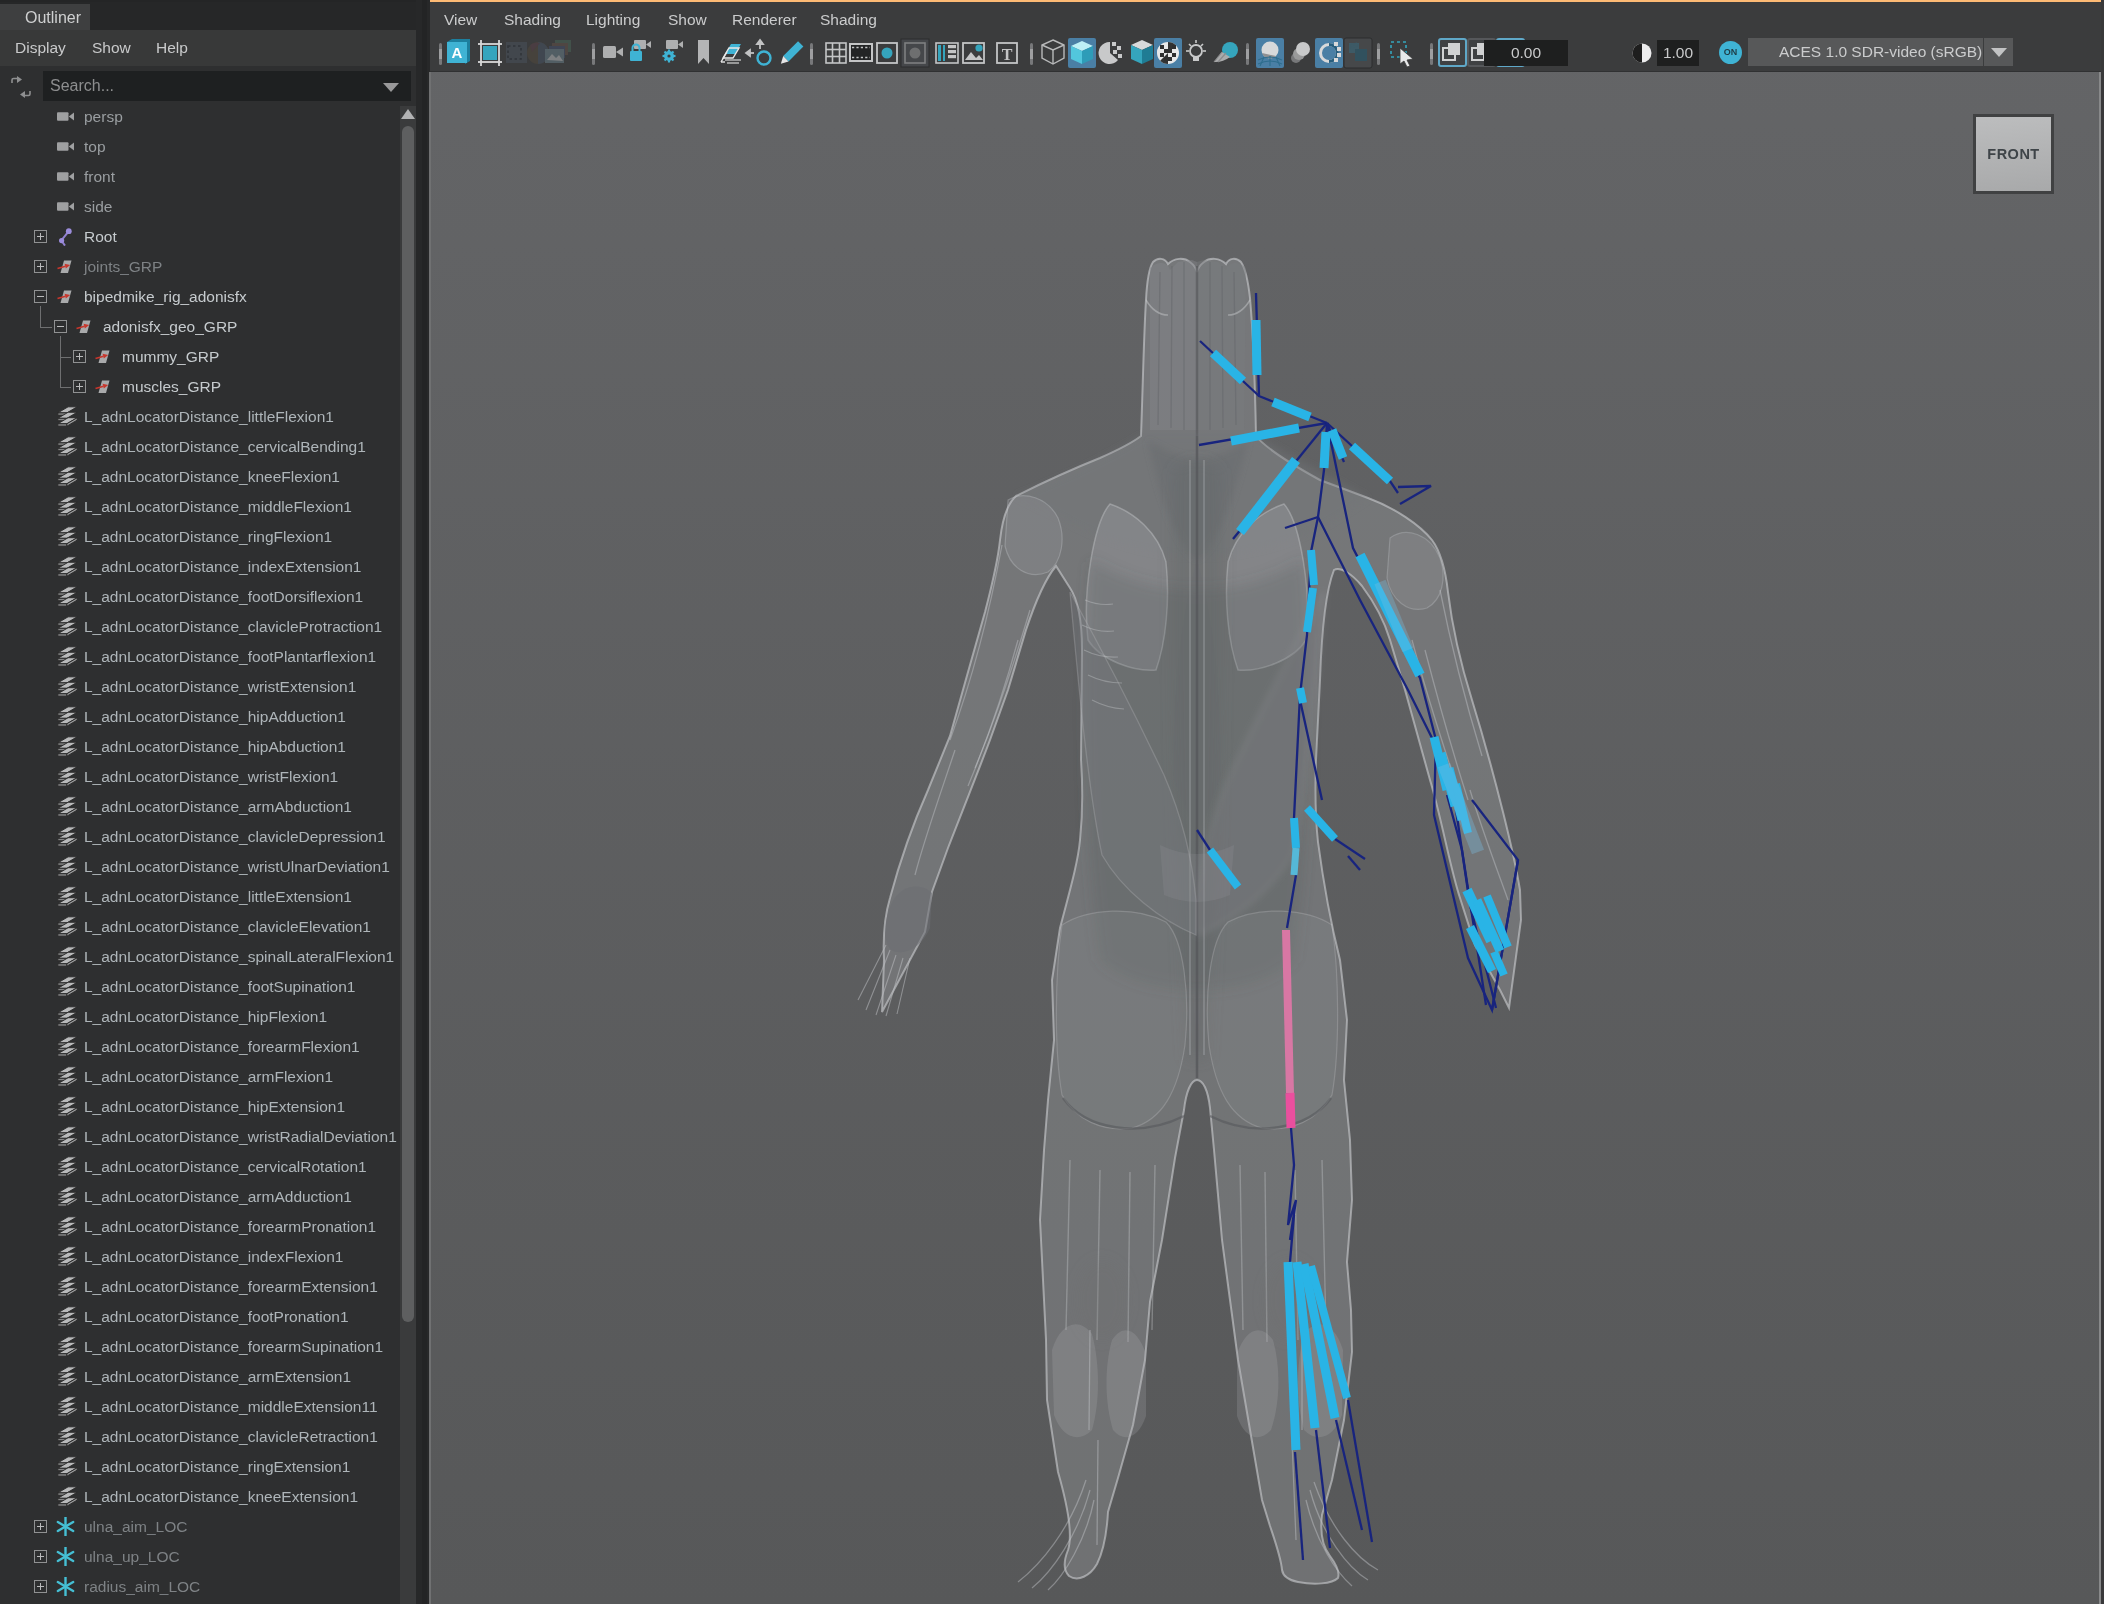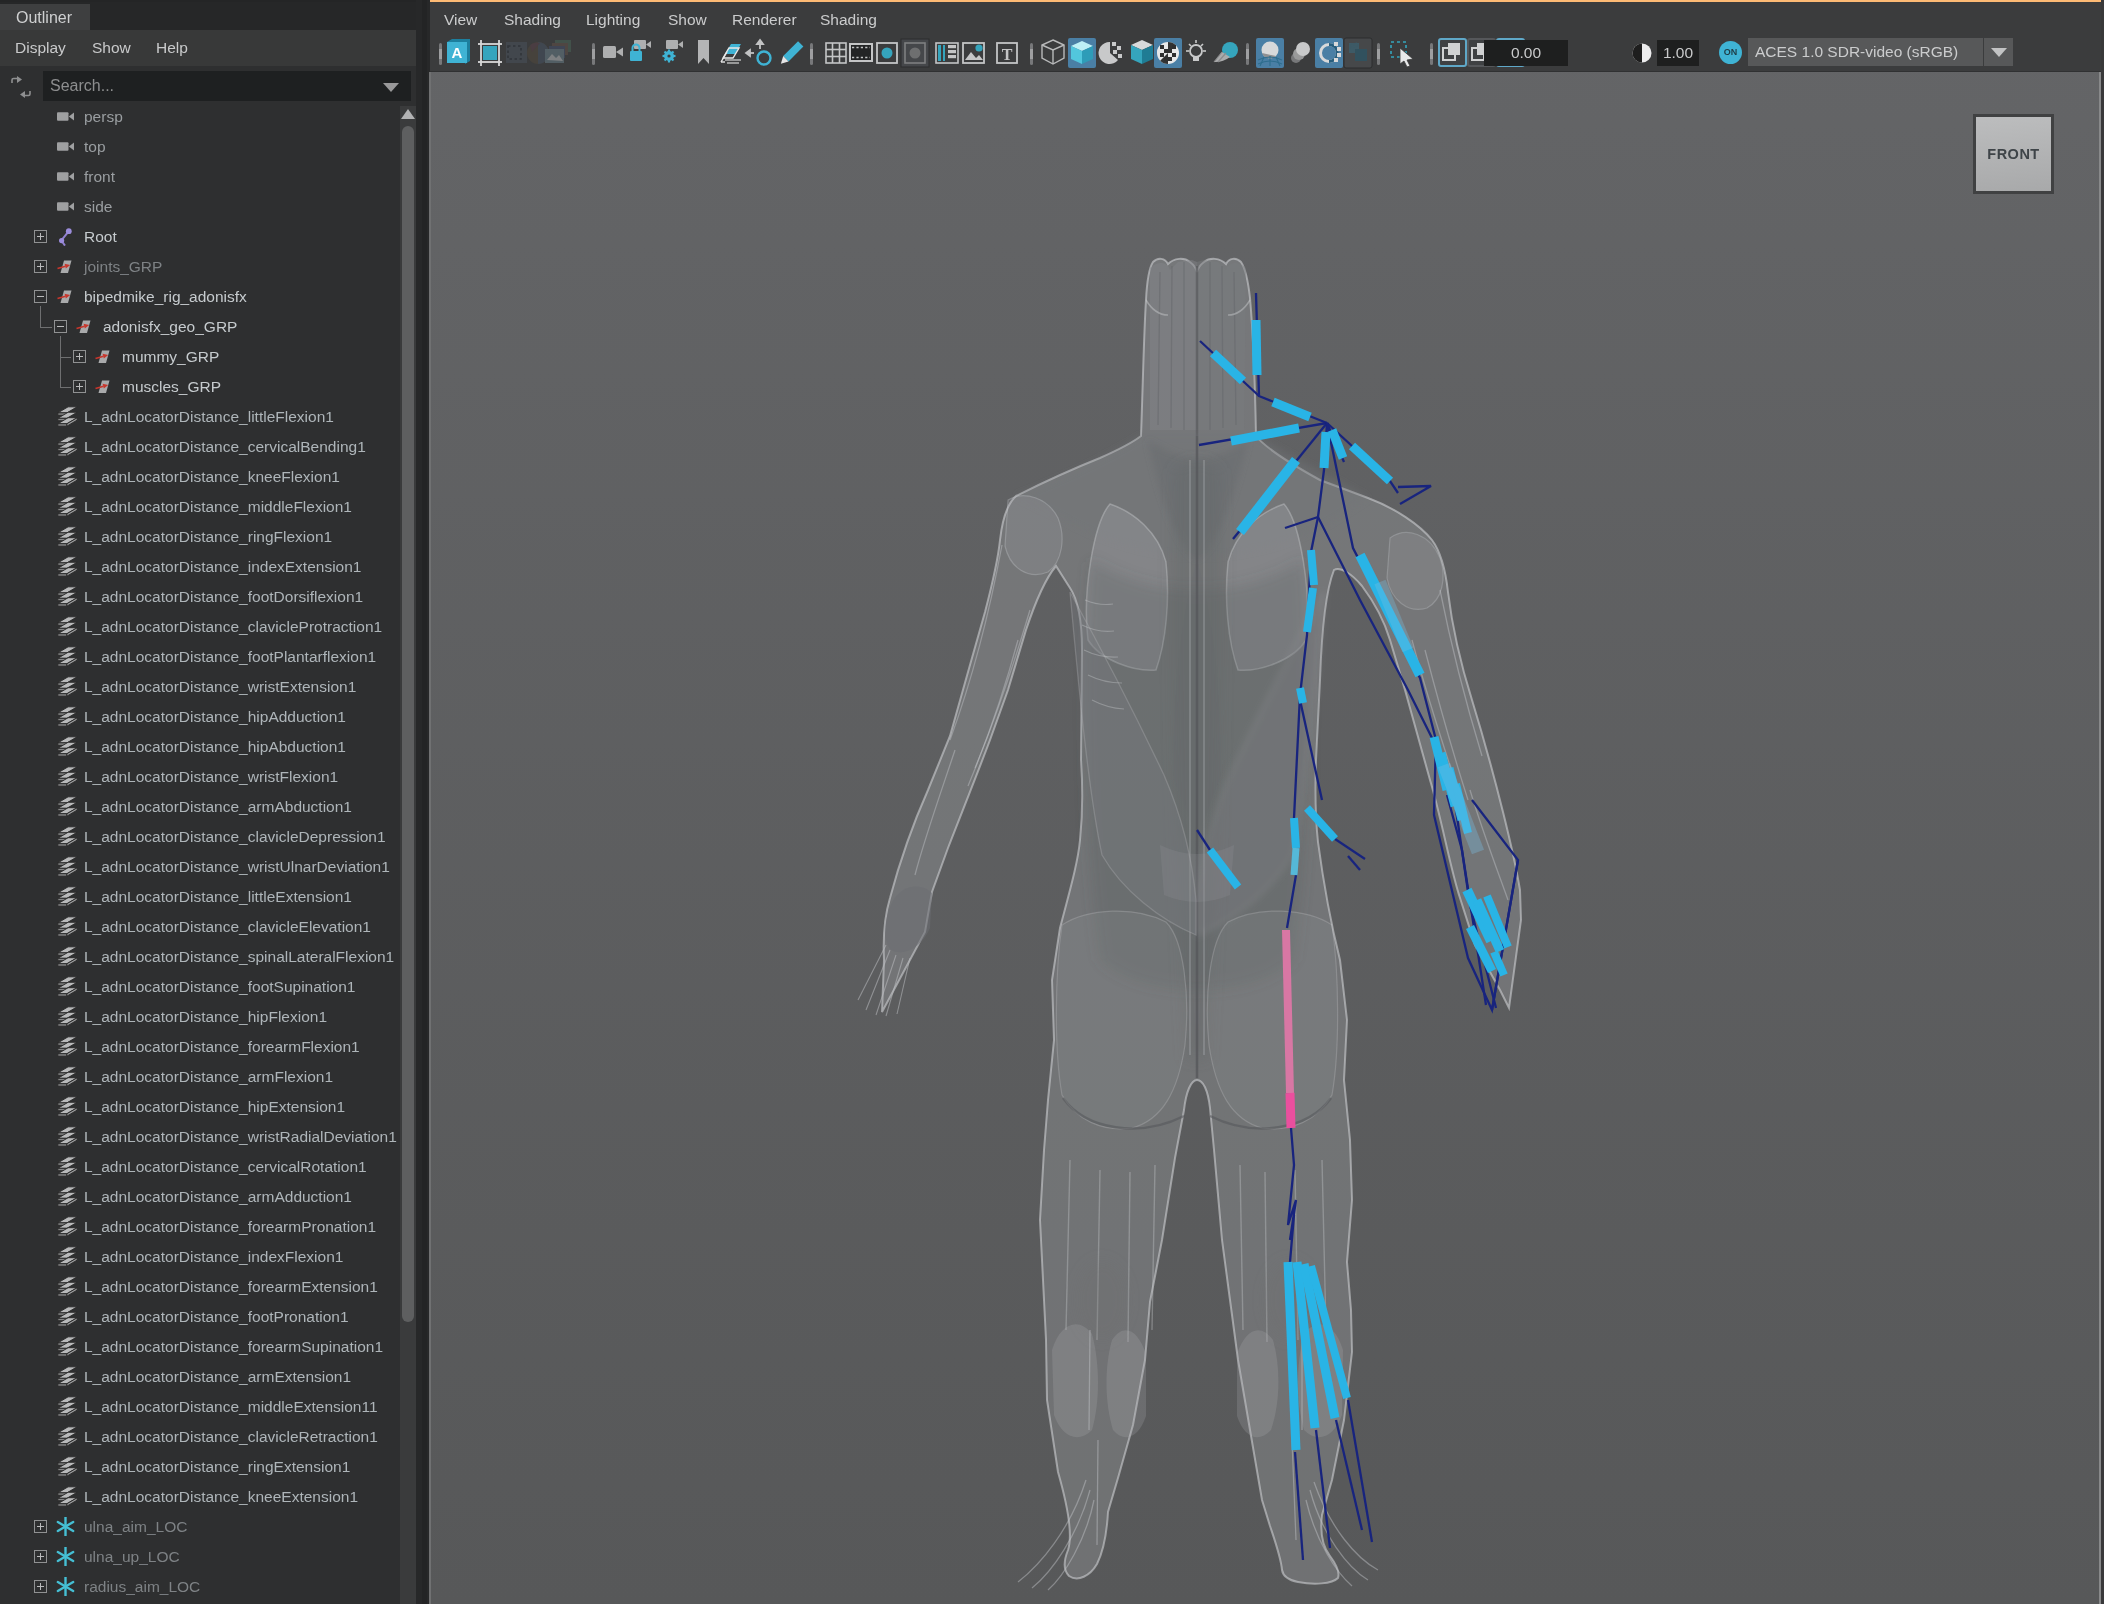--- a/index.html
+++ b/index.html
@@ -1,21 +1,21 @@
 <!DOCTYPE html>
 <html><head><meta charset="utf-8">
 <style>
 * { margin:0; padding:0; box-sizing:border-box; }
 html,body { width:2104px; height:1604px; overflow:hidden; background:#2e2e2e;
   font-family:"Liberation Sans", sans-serif; }
 #root { position:relative; width:2104px; height:1604px; }
 
 #panel { position:absolute; left:0; top:0; width:430px; height:1604px; background:#2e2f30; }
 #tabrow { position:absolute; left:0; top:0; width:430px; height:30px; background:#262728; border-top:2px solid #242526;}
-#tab { position:absolute; left:0; top:2px; width:90px; height:28px; background:#3e3f40; color:#cfd0d1; font-size:16px; line-height:27px; padding-left:16px; }
+#tab { position:absolute; left:0; top:2px; width:90px; height:28px; background:#3e3f40; color:#cfd0d1; font-size:16px; line-height:27px; padding-left:16px;text-align:center; }
 #pmenu { position:absolute; left:0; top:30px; width:430px; height:36px; background:#383939; color:#c9cacb; font-size:15.5px; }
 #pmenu span { position:absolute; top:9px; }
 #srow { position:absolute; left:0; top:66px; width:430px; height:40px; background:#2e2f30;padding-left:16px; }
 #sbox { position:absolute; left:43px; top:5px; width:368px; height:30px; background:#1e2021; color:#8d8e8f; font-size:16px; line-height:30px; padding-left:7px; }
 #sarr { position:absolute; right:12px; top:12px; width:0; height:0; border-left:8px solid transparent; border-right:8px solid transparent; border-top:9px solid #99999a; }
 #tree { position:absolute; left:0; top:106px; width:400px; height:1498px; background:#2e2f30; overflow:hidden; }
 .trow { position:absolute; left:0; width:400px; height:30px;text-align:right; }
 .tlab { position:absolute; top:0; font-size:15.5px; line-height:30px; white-space:nowrap; }
 .lit { color:#c6cbce; } .dim { color:#9a9ea1; } .hid { color:#7e8285; } .mid { color:#aeb5b9; }
 .ticn { position:absolute; top:5px; width:19px; height:19px; }
@@ -33,21 +33,21 @@
 #vp { position:absolute; left:430px; top:0; width:1674px; height:1604px; background:linear-gradient(#646567,#575859); }
 #vmenu { position:absolute; left:430px; top:0; width:1674px; height:36px; background:#3b3c3d; border-top:2px solid #fdba74; color:#cbcccd; font-size:15.5px; }
 #vmenu span { position:absolute; top:9px; }
 #vtool { position:absolute; left:430px; top:36px; width:1674px; height:36px; background:#3b3c3d; border-bottom:1px solid #303132; }
 #vleft { position:absolute; left:429px; top:72px; width:2px; height:1532px; background:#707172; }
 #vright { position:absolute; left:2099px; top:72px; width:2px; height:1532px; background:#88898a; }
 #vredge { position:absolute; left:2101px; top:0px; width:3px; height:1604px; background:#39393a; }
 #front { position:absolute; left:1973px; top:114px; width:81px; height:80px; background:#404142; }
 #front .face { position:absolute; left:3px; top:3px; width:75px; height:74px; background:linear-gradient(175deg,#bcbdbe,#a8a9aa); color:#3e4448; font-size:14.5px; font-weight:bold; letter-spacing:0.5px; text-align:center; line-height:74px; }
 .f00 { position:absolute; top:40px; height:26px; background:#1e1f1f; color:#c9cacb; font-size:15.5px; text-align:center; line-height:26px; }
-#aces { position:absolute; left:1748px; top:38px; width:235px; height:28px; background:#575859; color:#cbcccd; font-size:15.5px; line-height:28px; padding-left:7px; }
+#aces { position:absolute; left:1748px; top:38px; width:235px; height:28px; background:#575859; color:#cbcccd; font-size:15.5px; line-height:28px; padding-left:31px; }
 #acesbtn { position:absolute; left:1984px; top:38px; width:29px; height:28px; background:#575859; }
 #acesbtn i { position:absolute; left:7px; top:10px; width:0; height:0; border-left:8px solid transparent; border-right:8px solid transparent; border-top:9px solid #c2c3c4; }
 #onbtn { position:absolute; left:1719px; top:41px; width:23px; height:23px; background:#3fb3d4; border-radius:50%; color:#1e3b44; font-size:9px; font-weight:bold; text-align:center; line-height:23px; }
 svg.abs { position:absolute; }
 </style></head>
 <body>
 
 <svg width="0" height="0" style="position:absolute">
 <defs>
 <symbol id="cam" viewBox="0 0 19 19">

